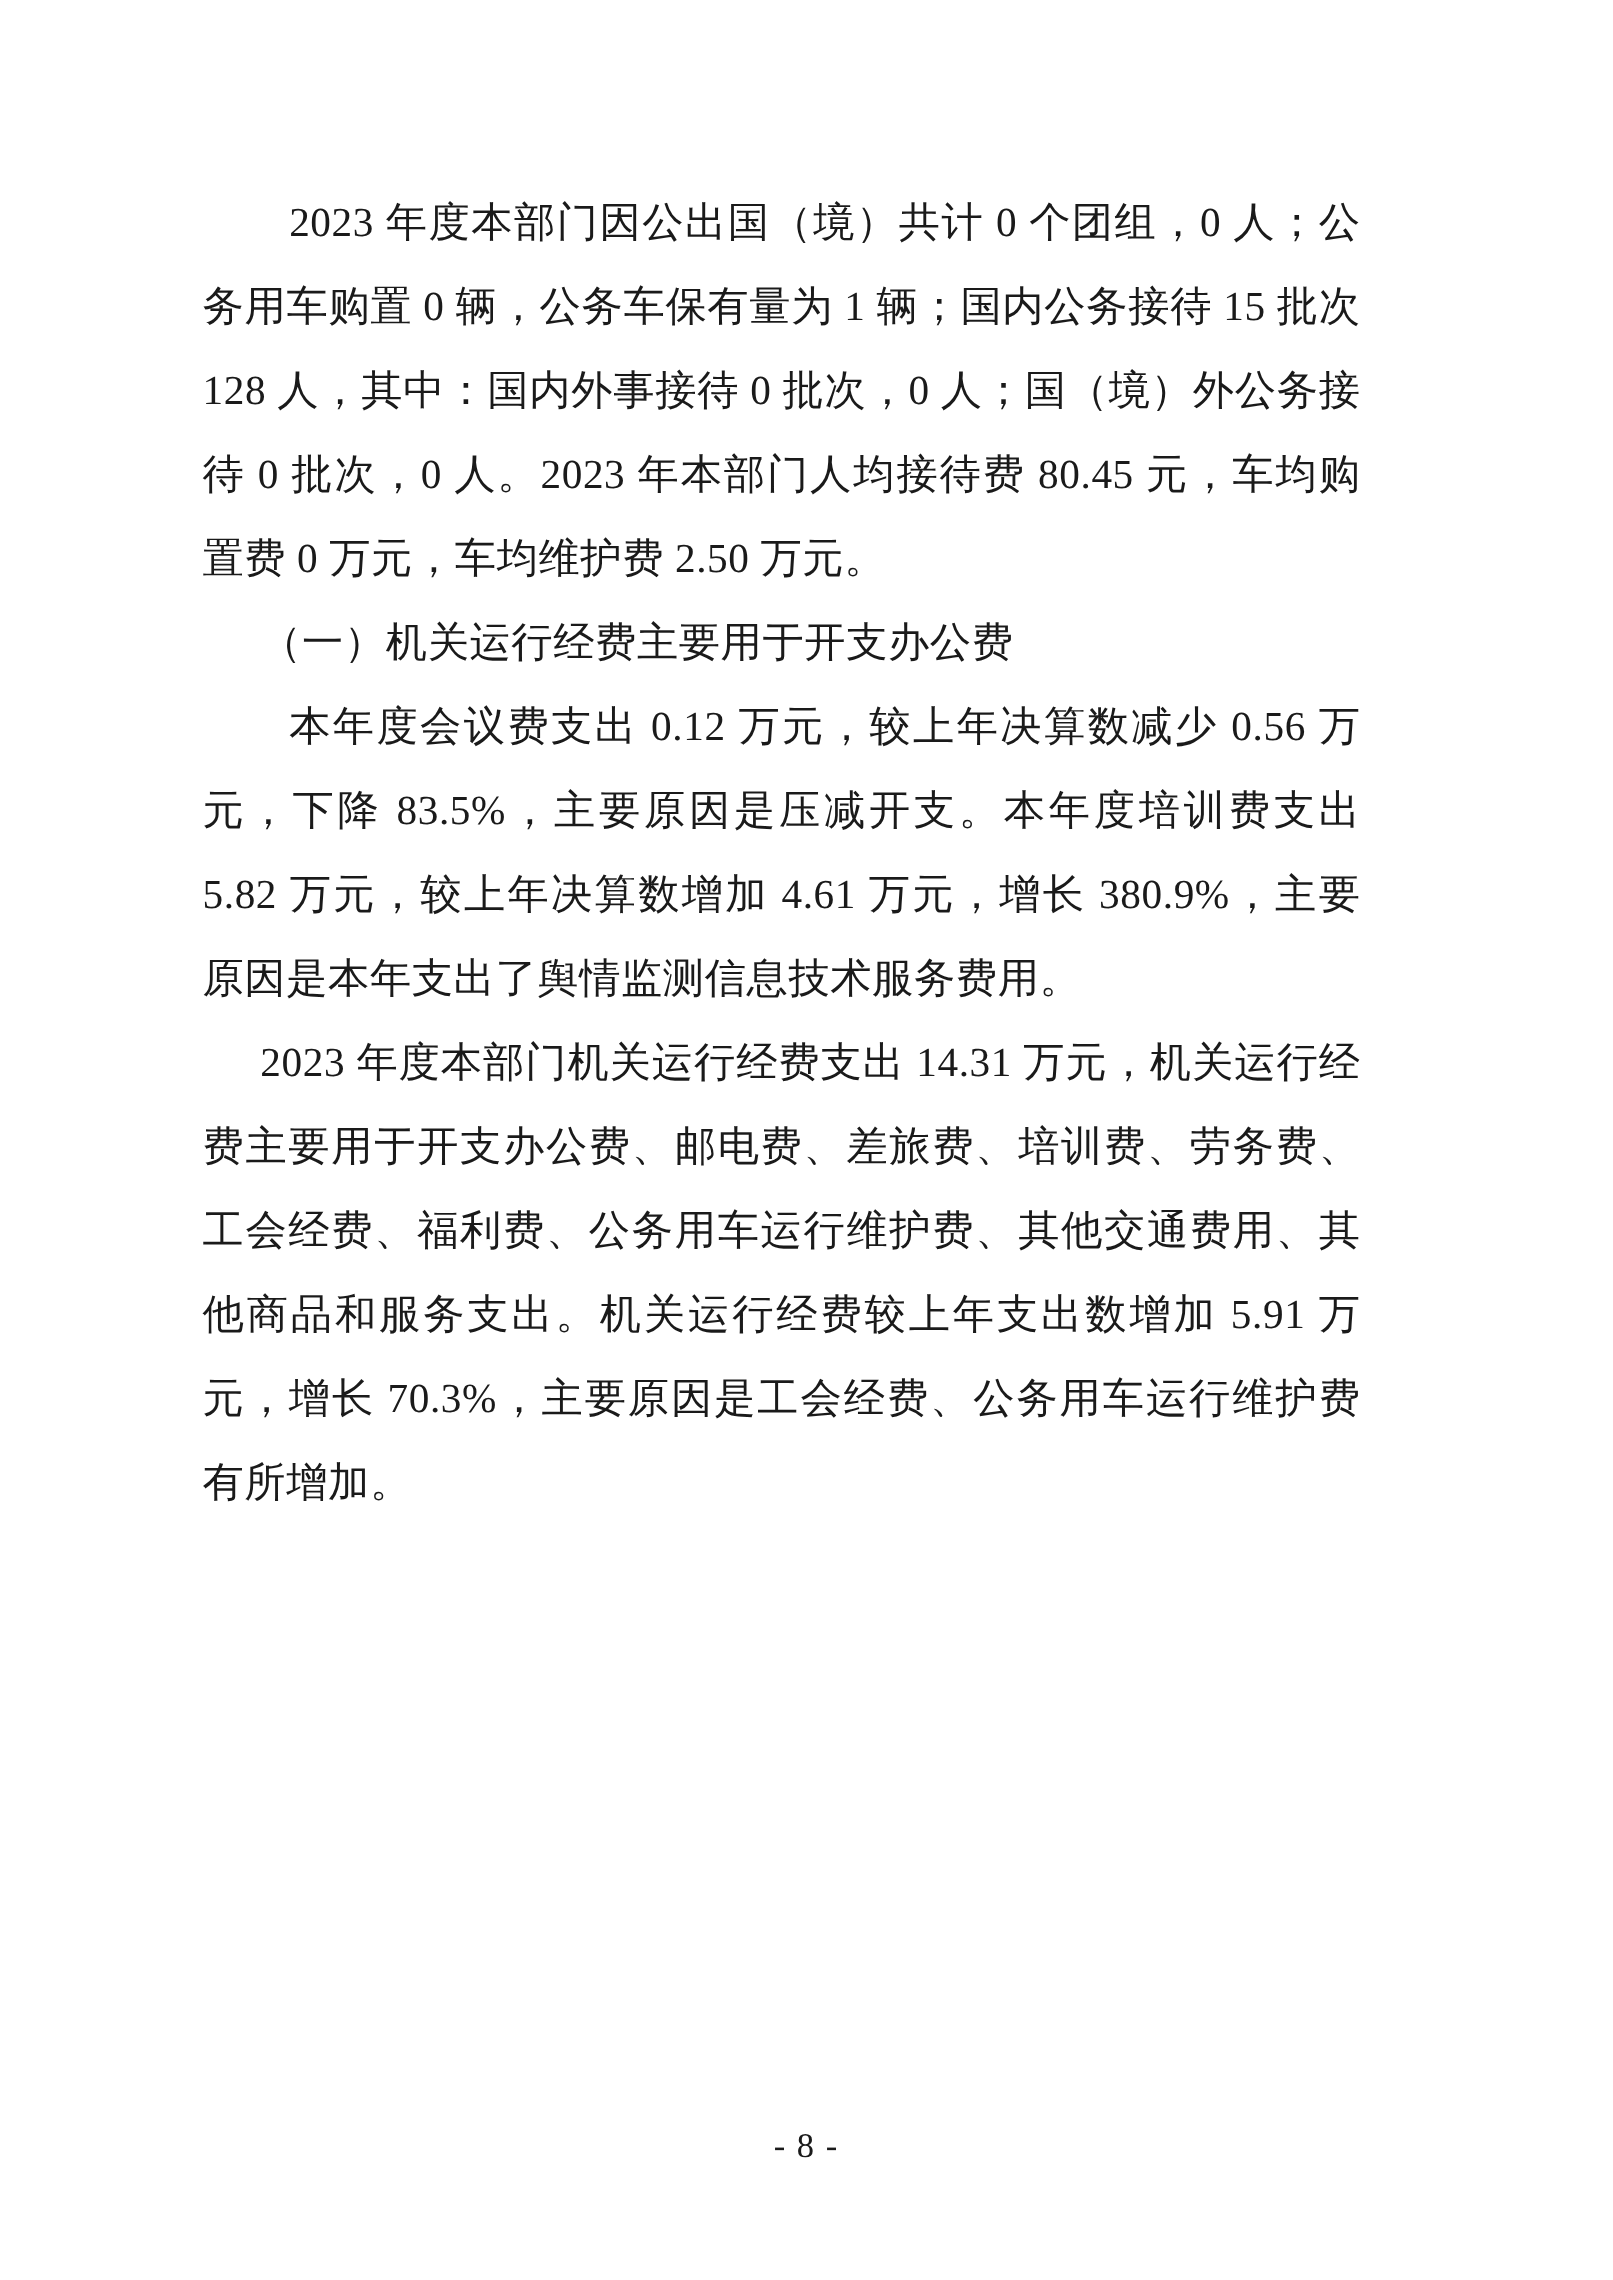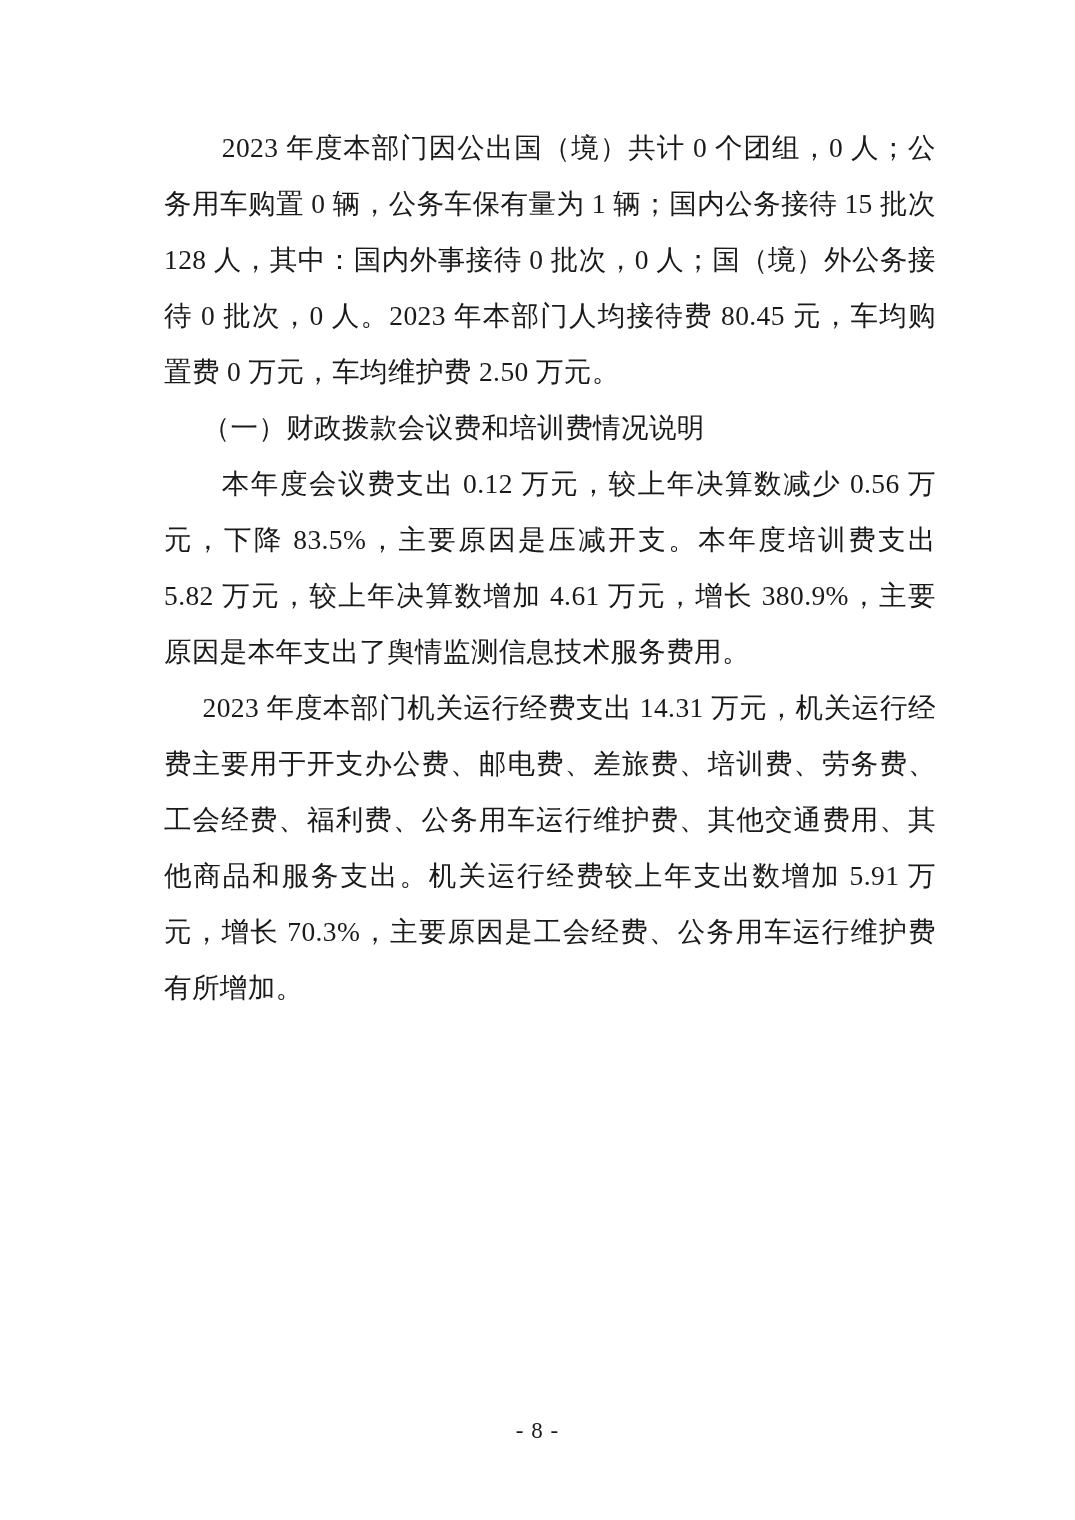--- a/index.html
+++ b/index.html
@@ -14,21 +14,21 @@
   .page {
     position: relative;
     width: 1075px;
     height: 1520px;
     box-sizing: border-box;
     background: #ffffff;
     overflow: hidden;
   }
   .content {
     position: absolute;
-    left: 164px;
+    left: 135px;
     top: 120px;
     width: 772px;
   }
   p {
     margin: 0;
     font-size: 27.5px;
     line-height: 56px;
     letter-spacing: 0.4px;
     text-align: justify;
     text-justify: inter-ideograph;
@@ -62,21 +62,21 @@
 </head>
 <body>
 
 <div class="page">
 
   <div class="content">
 
     <p class="indent2">2023 年度本部门因公出国（境）共计 0 个团组，0 人；公务用车购置 0 辆，公务车保有量为 1 辆；国内公务接待 15 批次 128 人，其中：国内外事接待 0 批次，0 人；国（境）外公务接待 0 批次，0 人。2023 年本部门人均接待费 80.45 元，车均购置费 0 万元，车均维护费 2.50 万元。</p>
 
 
-    <p class="subheading">（一）财政拨款会议费和培训费情况说明</p>
+    <p class="subheading">（一）机关运行经费主要用于开支办公费</p>
 
     <p class="indent2">本年度会议费支出 0.12 万元，较上年决算数减少 0.56 万元，下降 83.5%，主要原因是压减开支。本年度培训费支出 5.82 万元，较上年决算数增加 4.61 万元，增长 380.9%，主要原因是本年支出了舆情监测信息技术服务费用。</p>
 
 
     <p class="indent1">2023 年度本部门机关运行经费支出 14.31 万元，机关运行经费主要用于开支办公费、邮电费、差旅费、培训费、劳务费、工会经费、福利费、公务用车运行维护费、其他交通费用、其他商品和服务支出。机关运行经费较上年支出数增加 5.91 万元，增长 70.3%，主要原因是工会经费、公务用车运行维护费有所增加。</p>
 
 
 
   </div>
 

